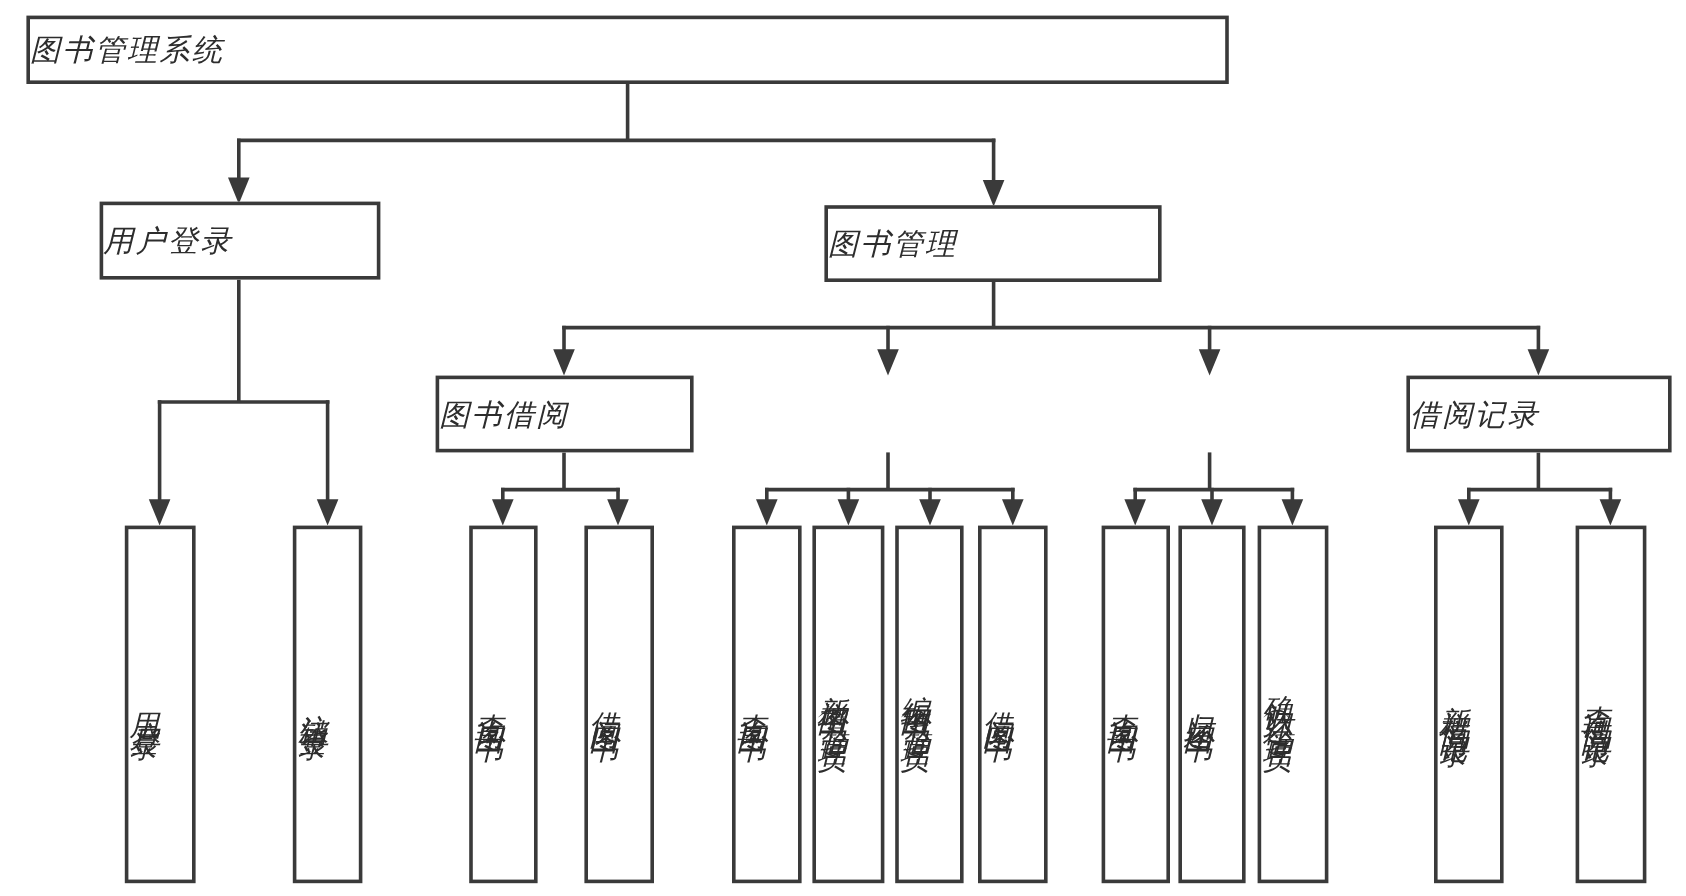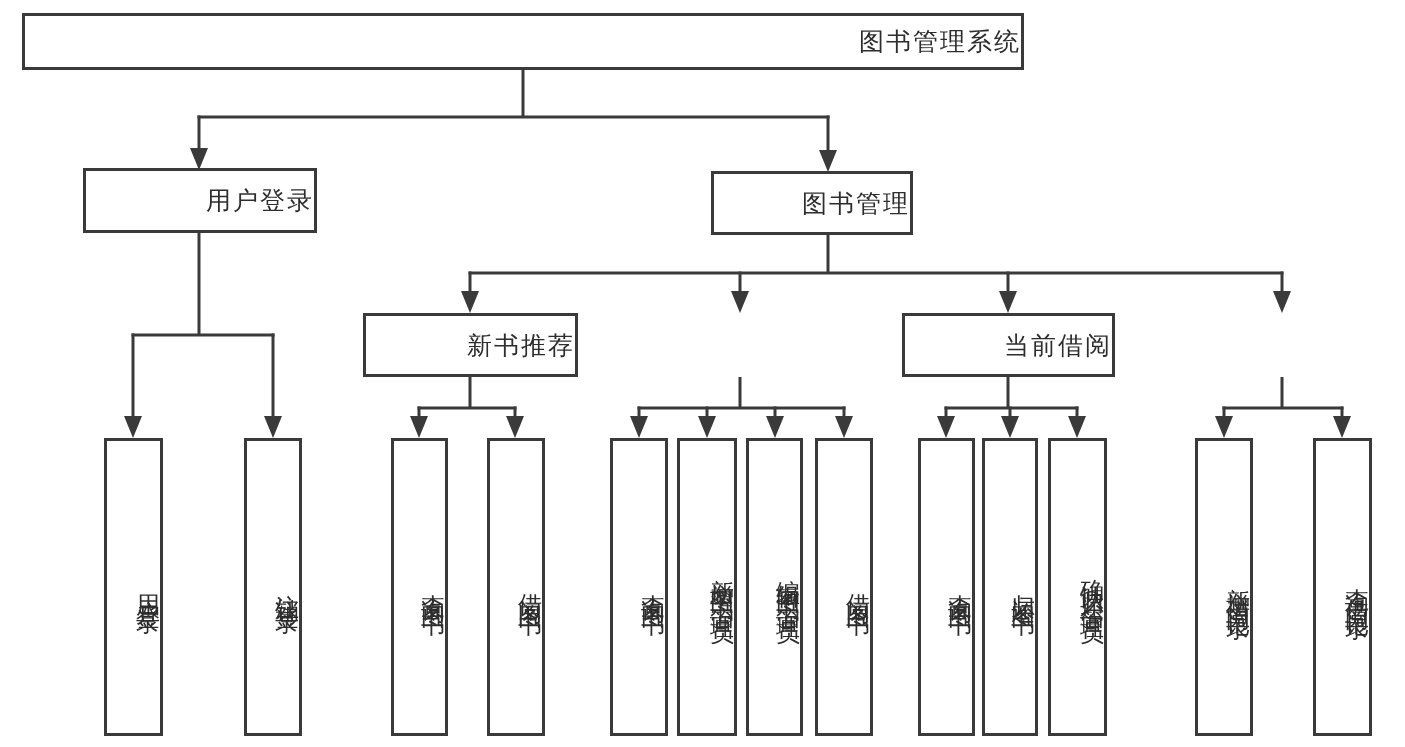--- a/index.html
+++ b/index.html
@@ -16,22 +16,23 @@
     left: 0; top: 0;
     width: 1405px; height: 747px;
   }
   .box {
     position: absolute;
     box-sizing: border-box;
     border: 3px solid #3a3a3a;
     background: #ffffff;
     display: flex;
     align-items: center;
-    justify-content: flex-end;
+    justify-content: flex-start;
     color: #2d2d2d;
+    font-style: italic;
   }
   .hbox span {
     font-size: 25px;
     letter-spacing: 2px;
     white-space: nowrap;
   }
   .leaf span {
     writing-mode: vertical-rl;
     text-orientation: mixed;
     font-size: 24px;
@@ -120,29 +121,29 @@
     </g>
   </svg>
 
   <div class="box hbox" style="left:22px;top:13px;width:1002px;height:57px">
     <span>图书管理系统</span>
   </div>
 
   <div class="box hbox" style="left:83px;top:168px;width:234px;height:65px">
     <span>用户登录</span>
   </div>
-  <div class="box hbox" style="left:711px;top:171px;width:202px;height:64px">
+  <div class="box hbox" style="left:687px;top:171px;width:281px;height:64px">
     <span>图书管理</span>
   </div>
 
   <div class="box hbox" style="left:363px;top:313px;width:215px;height:64px">
-    <span>新书推荐</span>
+    <span>图书借阅</span>
   </div>
-  <div class="box hbox" style="left:902px;top:313px;width:213px;height:64px">
-    <span>当前借阅</span>
+  <div class="box hbox" style="left:1172px;top:313px;width:221px;height:64px">
+    <span>借阅记录</span>
   </div>
 
   <div class="box leaf" style="left:104px;top:438px;width:59px;height:298px">
     <span>用户登录</span>
   </div>
   <div class="box leaf" style="left:244px;top:438px;width:58px;height:298px">
     <span>注销登录</span>
   </div>
 
   <div class="box leaf" style="left:391px;top:438px;width:57px;height:298px">

